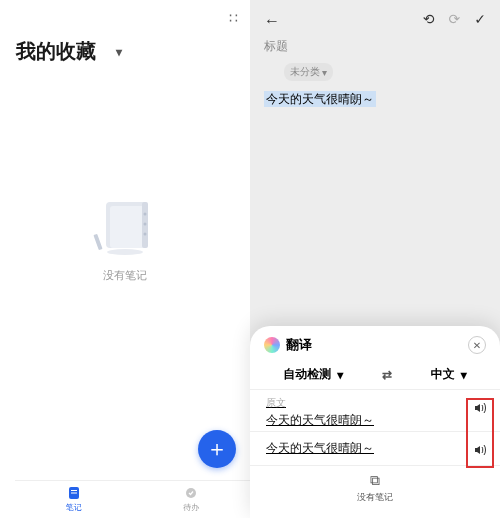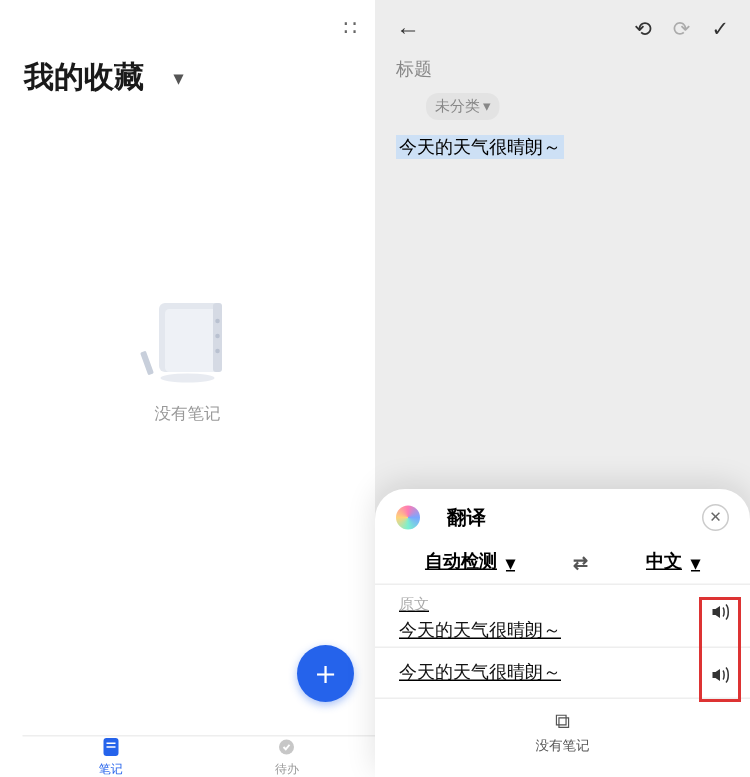--- a/index.html
+++ b/index.html
@@ -11,40 +11,40 @@
   .top-dots { position: absolute; top: 10px; right: 12px; font-size: 14px; color: #666; cursor: pointer; }
   .left-title { font-size: 20px; font-weight: 700; color: #1a1a1a; padding: 38px 0 0 16px; display: flex; align-items: center; gap: 20px; }
   .left-title .chev { font-size: 12px; color: #555; }
 
   .empty-illustration { position: absolute; top: 196px; left: 50%; transform: translateX(-50%); text-align: center; }
   .empty-icon svg { display: block; margin: 0 auto; }
   .empty-text { color: #999; font-size: 11px; margin-top: 12px; }
 
   .fab { position: absolute; bottom: 50px; right: 14px; width: 38px; height: 38px; border-radius: 50%; background: #2563eb; display: flex; align-items: center; justify-content: center; color: #fff; font-size: 22px; cursor: pointer; box-shadow: 0 2px 6px rgba(37,99,235,.4); }
 
-  .bottom-nav { position: absolute; bottom: 0; left: 15px; right: 0; height: 28px; display: flex; border-top: 1px solid #eee; }
+  .bottom-nav { position: absolute; bottom: 0; left: 15px; right: 0; height: 38px; display: flex; border-top: 1px solid #eee; }
   .nav-item { flex: 1; display: flex; flex-direction: column; align-items: center; justify-content: center; gap: 2px; font-size: 8px; color: #999; cursor: pointer; }
   .nav-item.active { color: #2563eb; }
   .nav-icon { width: 14px; height: 14px; display: flex; align-items: center; justify-content: center; }
 
   .right-toolbar { display: flex; align-items: center; justify-content: space-between; padding: 10px 14px 6px; }
   .right-toolbar .back { font-size: 16px; color: #333; cursor: pointer; }
   .right-toolbar .actions { display: flex; gap: 14px; color: #333; font-size: 14px; }
   .right-title { font-size: 12px; color: #888; padding: 4px 14px 0; }
   .tag-row { padding: 6px 14px; }
   .tag { display: inline-flex; align-items: center; gap: 2px; font-size: 10px; color: #888; background: rgba(0,0,0,.04); padding: 2px 6px; border-radius: 8px; margin-left: 20px; }
   .content-text { margin: 4px 14px; font-size: 12px; display: inline-block; }
   .hl { background: #cde0f5; padding: 1px 2px; }
 
   .panel { position: absolute; bottom: 0; left: 0; right: 0; background: #fff; border-top-left-radius: 20px; border-top-right-radius: 20px; box-shadow: 0 -4px 20px rgba(0,0,0,.12); padding: 10px 0 8px; }
   .panel-header { display: flex; align-items: center; justify-content: space-between; padding: 0 14px 6px; }
-  .panel-title { font-size: 13px; font-weight: 600; display: flex; align-items: center; gap: 18px; }
+  .panel-title { font-size: 13px; font-weight: 600; display: flex; align-items: center; gap: 6px; }
   .close-x { width: 18px; height: 18px; border-radius: 50%; border: 1px solid #ccc; display: flex; align-items: center; justify-content: center; font-size: 10px; color: #666; cursor: pointer; }
   .lang-row { display: flex; align-items: center; justify-content: space-around; padding: 6px 14px; font-size: 12px; font-weight: 600; }
-  .lang-sel { display: flex; align-items: center; gap: 6px; cursor: pointer; text-decoration: underline; }
+  .lang-sel { display: flex; align-items: center; gap: 6px; cursor: pointer; }
   .swap { font-size: 12px; cursor: pointer; color: #555; }
   .tr-block { padding: 6px 16px 2px; border-top: 1px solid #eee; position: relative; text-decoration: underline; }
   .tr-label { font-size: 10px; color: #aaa; }
   .tr-text { font-size: 12px; color: #111; margin-top: 2px; }
   .speaker { position: absolute; right: 12px; top: 10px; cursor: pointer; color: #444; }
   .panel-actions { display: flex; border-top: 1px solid #eee; margin-top: 6px; }
   .panel-action { flex: 1; display: flex; flex-direction: column; align-items: center; gap: 2px; padding: 6px 0; font-size: 9px; color: #555; cursor: pointer; }
   .panel-action .ic { font-size: 14px; }
   .speakers-highlight { position: absolute; border: 2px solid #d33; pointer-events: none; }
   .orb { width: 16px; height: 16px; border-radius: 50%; background: conic-gradient(#ff7ab5,#7aa7ff,#7af0d0,#ffd27a,#ff7ab5); }

